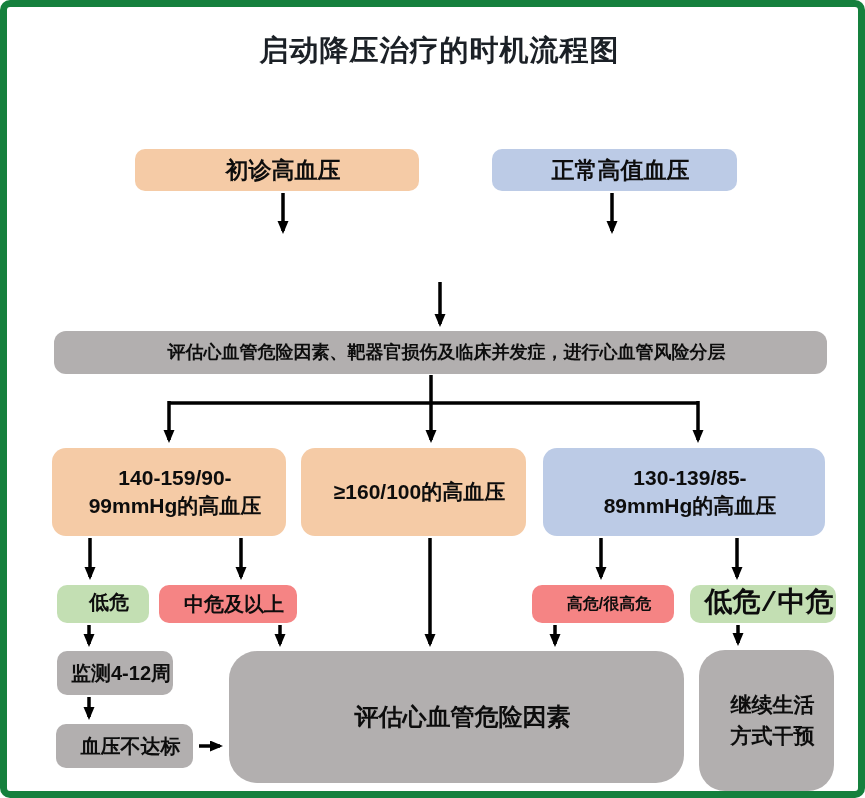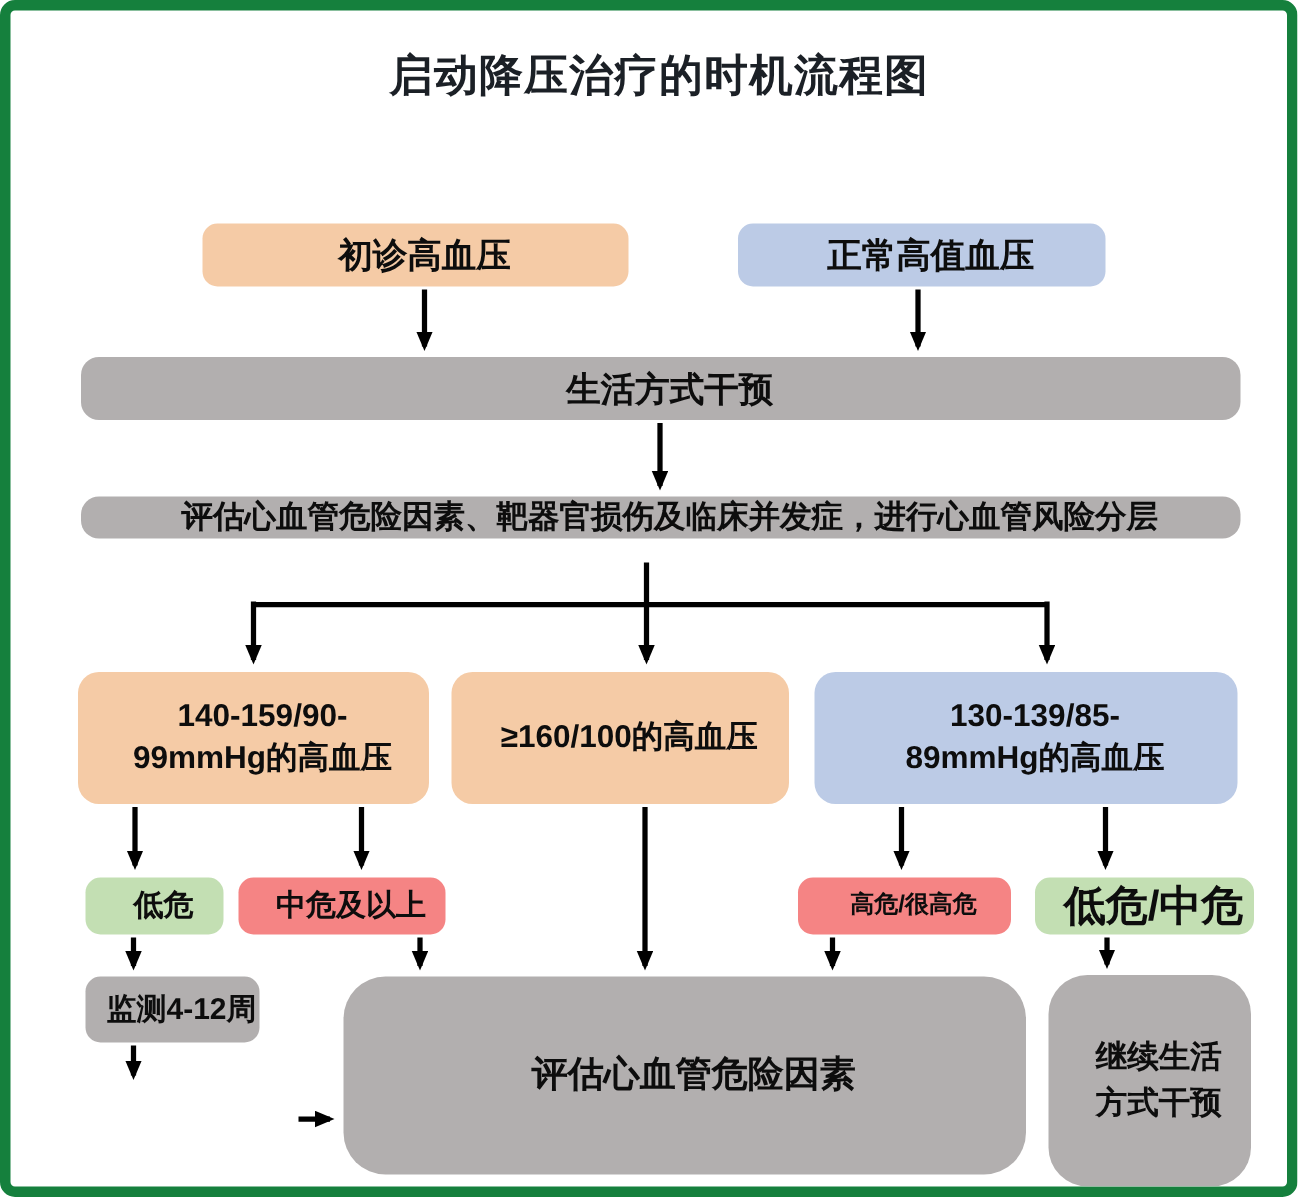--- a/index.html
+++ b/index.html
@@ -18,29 +18,29 @@
     font-size:29px; font-weight:bold; letter-spacing:1px; color:var(--title);
   }
   .node{
     position:absolute; display:flex; flex-direction:column;
     align-items:center; justify-content:center; text-align:center;
     font-weight:bold; line-height:1.32; box-sizing:border-box; white-space:nowrap;padding-left:12px;
   }
   .orange{background:var(--orange);}
   .blue{background:var(--blue);}
   .gray{background:var(--gray);}
-  .green{background:var(--green);}
+  .green{background:var(--green);font-family:Liberation Mono, monospace;}
   .red{background:var(--red);}
   #connectors{position:absolute; left:0; top:0; width:865px; height:798px; pointer-events:none;}
 
   
   .n-first-visit   {left:128px; top:142px; width:284px; height:42px; border-radius:10px; font-size:23px;}
   .n-high-normal   {left:485px; top:142px; width:245px; height:42px; border-radius:10px; font-size:23px;}
   .n-lifestyle     {left:47px;  top:231px; width:773px; height:42px; border-radius:12px; font-size:23px;}
-  .n-assess        {left:47px;  top:324px; width:773px; height:28px; border-radius:12px; font-size:21px;}
+  .n-assess        {left:47px;  top:324px; width:773px; height:43px; border-radius:12px; font-size:18px;}
   .n-bp-140        {left:45px;  top:441px; width:234px; height:88px; border-radius:14px; font-size:21px;}
   .n-bp-160        {left:294px; top:441px; width:225px; height:88px; border-radius:14px; font-size:21px;}
   .n-bp-130        {left:536px; top:441px; width:282px; height:88px; border-radius:14px; font-size:21px;}
   .n-low-risk      {left:50px;  top:578px; width:92px;  height:38px; border-radius:10px; font-size:20px;}
   .n-mid-risk      {left:152px; top:578px; width:138px; height:38px; border-radius:10px; font-size:20px;}
   .n-high-risk     {left:525px; top:578px; width:142px; height:38px; border-radius:10px; font-size:16px;}
   .n-low-mid-risk  {left:683px; top:578px; width:146px; height:38px; border-radius:10px; font-size:28px;}
   .n-monitor       {left:50px;  top:644px; width:116px; height:44px; border-radius:10px; font-size:20px;}
   .n-bp-not-reached{left:49px;  top:717px; width:137px; height:44px; border-radius:10px; font-size:20px;}
   .n-start-med     {left:222px; top:644px; width:455px; height:132px; border-radius:28px; font-size:24px;}
@@ -82,23 +82,20 @@
   </svg>
 
   <div class="node orange n-first-visit">
     <span>初诊高血压</span>
   </div>
 
   <div class="node blue n-high-normal">
     <span>正常高值血压</span>
   </div>
 
-  <div class="node gray n-lifestyle">
-    <span>生活方式干预</span>
-  </div>
 
   <div class="node gray n-assess">
     <span>评估心血管危险因素、靶器官损伤及临床并发症，进行心血管风险分层</span>
   </div>
 
   <div class="node orange n-bp-140">
     <span>140-159/90-</span>
     <span>99mmHg的高血压</span>
   </div>
 
@@ -124,20 +121,23 @@
   </div>
 
   <div class="node green n-low-mid-risk">
     <span>低危/中危</span>
   </div>
 
   <div class="node gray n-monitor">
     <span>监测4-12周</span>
   </div>
 
+  <div class="node gray n-bp-not-reached">
+    <span>血压不达标</span>
+  </div>
 
   <div class="node gray n-start-med">
     <span>评估心血管危险因素</span>
   </div>
 
   <div class="node gray n-continue">
     <span>继续生活</span>
     <span>方式干预</span>
   </div>
 

